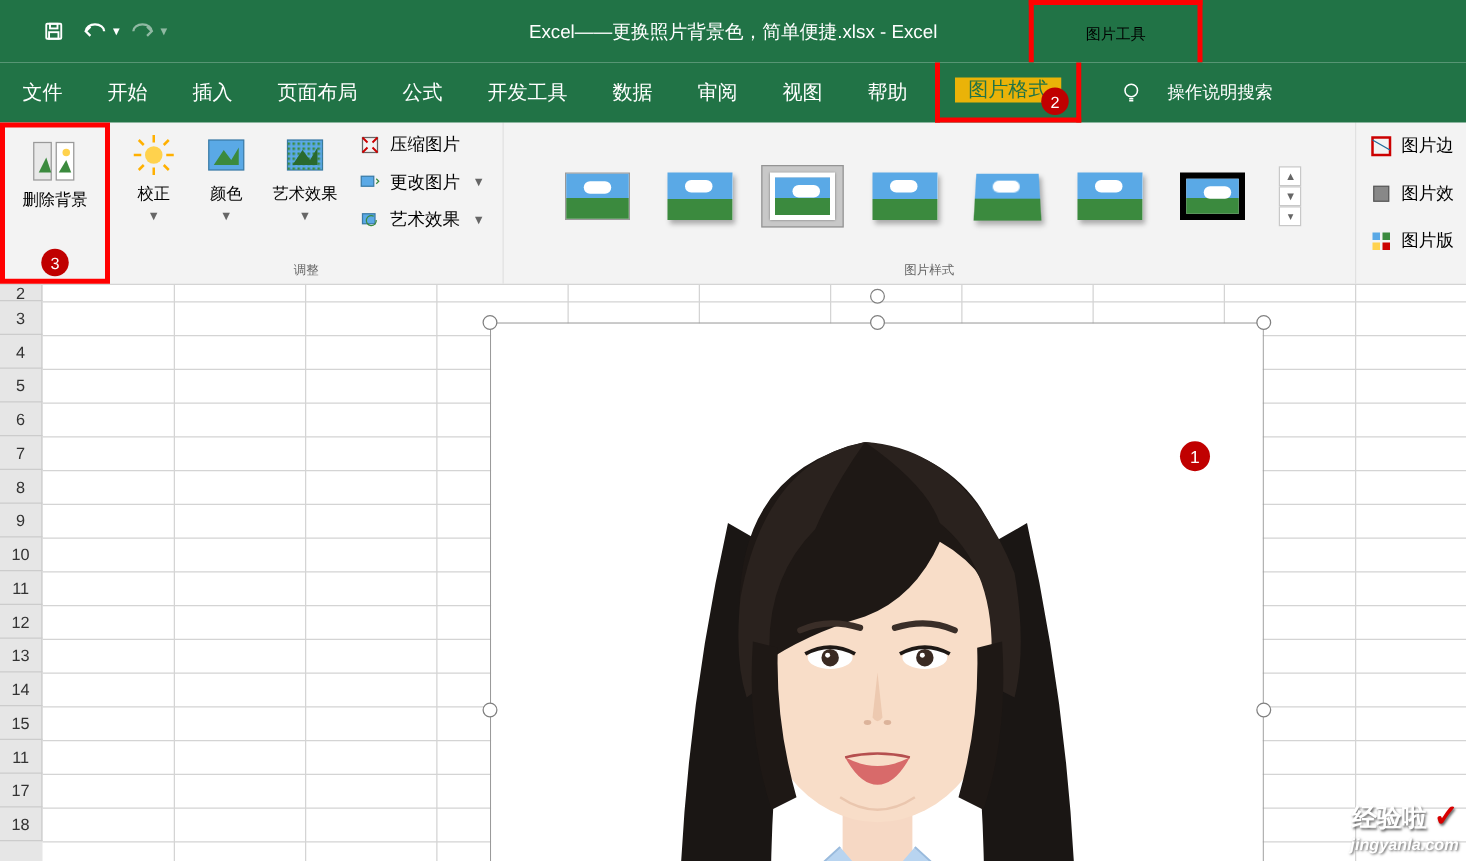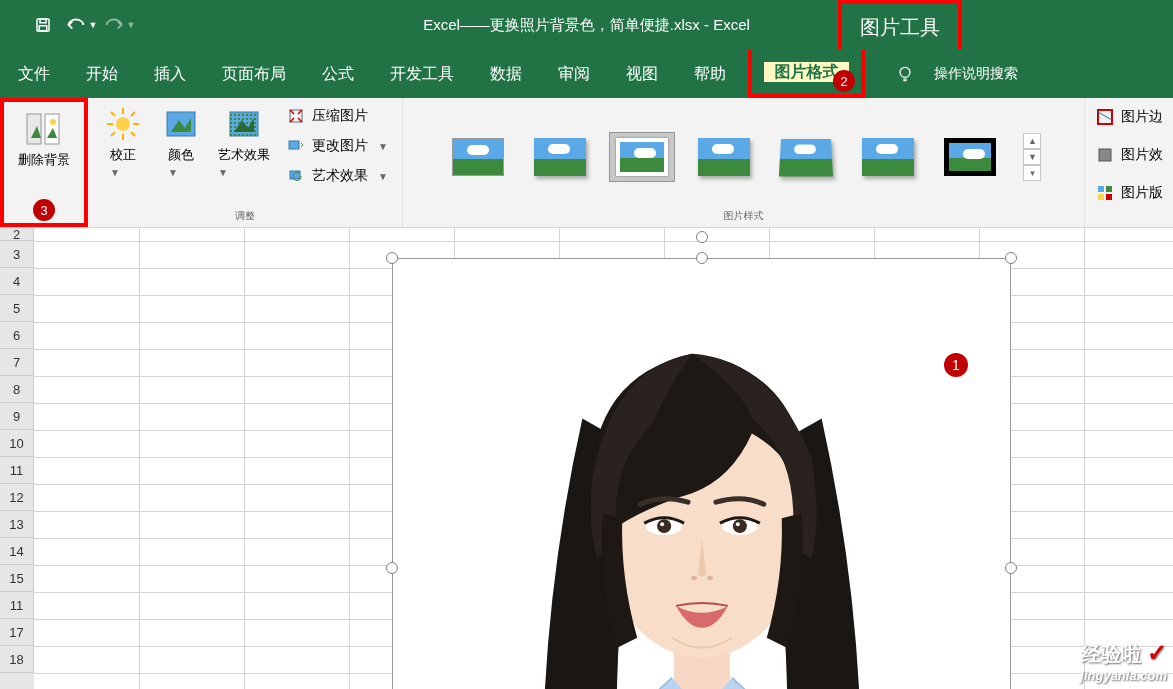--- a/index.html
+++ b/index.html
@@ -2,37 +2,37 @@
 <html><head>
   <meta charset="utf-8">
   <style>
     * { box-sizing: border-box; margin: 0; padding: 0; }
     body { font-family: "Microsoft YaHei", "Segoe UI", sans-serif; font-size: 14px; background: #fff; width: 1173px; height: 689px; overflow: hidden; position: relative; }
     
     .titlebar { background: #217346; height: 50px; display: flex; align-items: center; color: #fff; position: relative; }
     .qat { display: flex; align-items: center; gap: 2px; padding-left: 25px; }
     .qat-btn { width: 36px; height: 40px; display: flex; align-items: center; justify-content: center; color: #fff; position: relative; }
     .title-text { position: absolute; left: 50%; transform: translateX(-50%); color: #fff; font-size: 15px; }
-    .contextual-tab { position: absolute; right: 211px; top: 0; width: 124px; height: 50px; display: flex; align-items: center; justify-content: center; color: #ffffff; font-size: 20px; border: 4px solid red; border-bottom: none; }
+    .contextual-tab { position: absolute; right: 211px; top: 0; width: 139px; height: 50px; display: flex; align-items: center; justify-content: center; color: #000000; font-size: 12px; border: 4px solid red; border-bottom: none; }
     
     .ribbon-tabs { background: #217346; height: 48px; display: flex; align-items: stretch; color: #fff; position: relative;}
     .tab { padding: 0 18px; display: flex; align-items: center; font-size: 16px; cursor: pointer; position:relative;}
     .tab.active { background: #f3f3f3; color: #217346; }
     .format-tab-box { border: 4px solid red; border-top:none; position:relative; width:117px; margin-left:4px; display:flex; align-items:stretch;}
-    .format-tab-box .tab { width:100%; justify-content:center; background:#fef9c3; color:#217346; margin:12px; padding:0;font-weight:bold;}
+    .format-tab-box .tab { width:100%; justify-content:center; background:#eab308; color:#217346; margin:12px; padding:0;}
     .badge { position: absolute; background: #C00000; color: #fff; width: 22px; height: 22px; border-radius: 50%; display: flex; align-items: center; justify-content: center; font-size: 13px; }
     .help-area { display: flex; align-items: center; margin-left: 30px; color: #fff; gap: 19px; }
     
     .ribbon-content { background: #f3f3f3; border-bottom: 1px solid #d4d4d4; height: 130px; display: flex; }
     .group { display: flex; flex-direction: column; align-items: center; padding: 3px 8px 2px 8px; border-right: 1px solid #e1e1e1; }
     .group-controls { flex: 1; display: flex; align-items: flex-start; gap: 4px; }
     .group-label { font-size: 10px; color: #666; padding: 2px 0; }
     .big-btn { display: flex; flex-direction: column; align-items: center; padding: 2px 6px; cursor: pointer; min-width: 50px; }
     .big-btn .icon-box { width: 42px; height: 42px; display: flex; align-items: center; justify-content: center; margin-bottom: 2px; }
-    .big-btn .lbl { font-size: 13px; line-height: 1.3; }
+    .big-btn .lbl { font-size: 13px; text-align: center; line-height: 1.3; }
     .drop-arrow { font-size: 10px; color: #666; }
     .remove-bg-box { border: 4px solid red; padding-bottom: 2px; }
     
     .small-row { display: flex; align-items: center; gap: 6px; padding: 3px 6px; cursor: pointer; font-size: 14px; }
     .small-icon { width: 20px; height: 20px; display: flex; align-items: center; justify-content: center; }
     
     .styles-area { flex: 1; display: flex; flex-direction: column; align-items:center; }
     .styles-row { display: flex; gap: 16px; padding: 10px 8px 4px 8px; align-items:center; }
     .style-thumb { width: 66px; height: 50px; display: flex; align-items: center; justify-content: center; cursor: pointer; }
     .thumb-inner { width: 52px; height: 38px; position: relative; }

